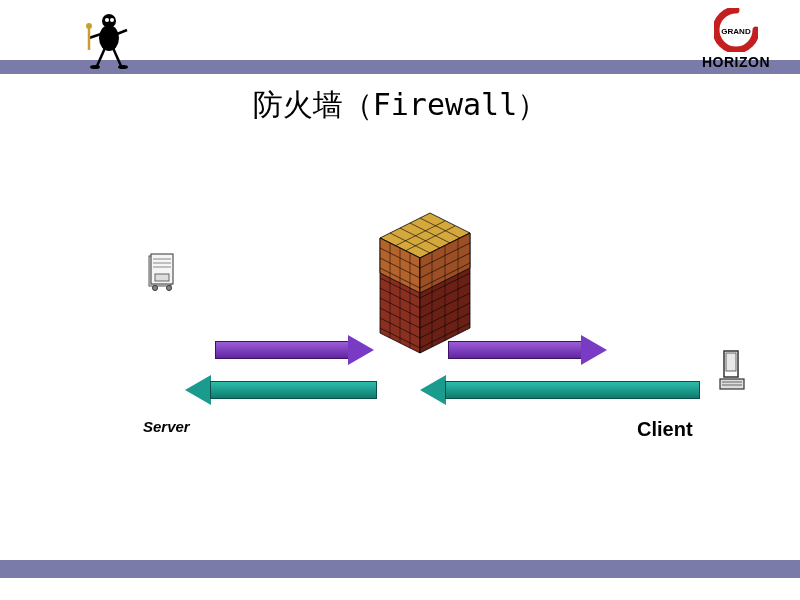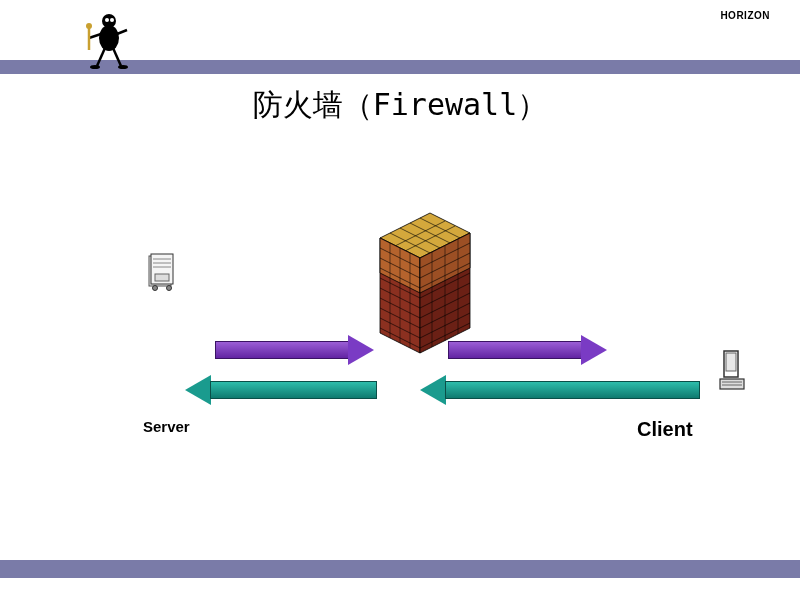--- a/index.html
+++ b/index.html
@@ -40,21 +40,21 @@
     right: 30px;
     text-align: center;
   }
   .logo-circle {
     width: 44px;
     height: 44px;
     margin: 0 auto;
     position: relative;
   }
   .logo-text {
-    font-size: 10px;
+    font-size: 14px;
     font-weight: bold;
     color: #000;
     letter-spacing: 0.5px;
     margin-top: 2px;
     text-align: center;
   }
   .title {
     position: absolute;
     top: 85px;
     left: 0;
@@ -101,20 +101,21 @@
     border-top: 15px solid transparent;
     border-bottom: 15px solid transparent;
   }
   .server-label {
     position: absolute;
     top: 418px;
     left: 143px;
     font-size: 15px;
     font-weight: bold;
     color: #000;
+    font-style: italic;
   }
   .client-label {
     position: absolute;
     top: 418px;
     left: 637px;
     font-size: 20px;
     font-weight: bold;
     color: #000;
   }
 </style>
@@ -140,20 +141,26 @@
 
     <line x1="26" y1="26" x2="14" y2="30" stroke="#000" stroke-width="2.5"></line>
     <line x1="42" y1="26" x2="52" y2="22" stroke="#000" stroke-width="2.5"></line>
 
     <line x1="14" y1="20" x2="14" y2="42" stroke="#c9a030" stroke-width="2.5"></line>
     <circle cx="14" cy="18" r="3" fill="#c9a030"></circle>
   </svg>
 </div>
 
 <div class="logo">
+  <div class="logo-circle">
+    <svg width="44" height="44" viewBox="0 0 44 44">
+      <path d="M22 2 A20 20 0 1 0 42 22" fill="none" stroke="#c41e1e" stroke-width="7" stroke-linecap="round"></path>
+      <text x="22" y="26" text-anchor="middle" font-size="8" font-weight="bold" fill="#000">GRAND</text>
+    </svg>
+  </div>
   <div class="logo-text">HORIZON</div>
 </div>
 
 <div class="title">防火墙（Firewall）</div>
 
 <div class="server-icon">
   <svg width="36" height="42" viewBox="0 0 36 42">
     <rect x="4" y="4" width="22" height="30" fill="#e8e8e8" stroke="#555" stroke-width="1"></rect>
     <rect x="6" y="2" width="22" height="30" fill="#f5f5f5" stroke="#333" stroke-width="1"></rect>
     <line x1="8" y1="7" x2="26" y2="7" stroke="#888"></line>

